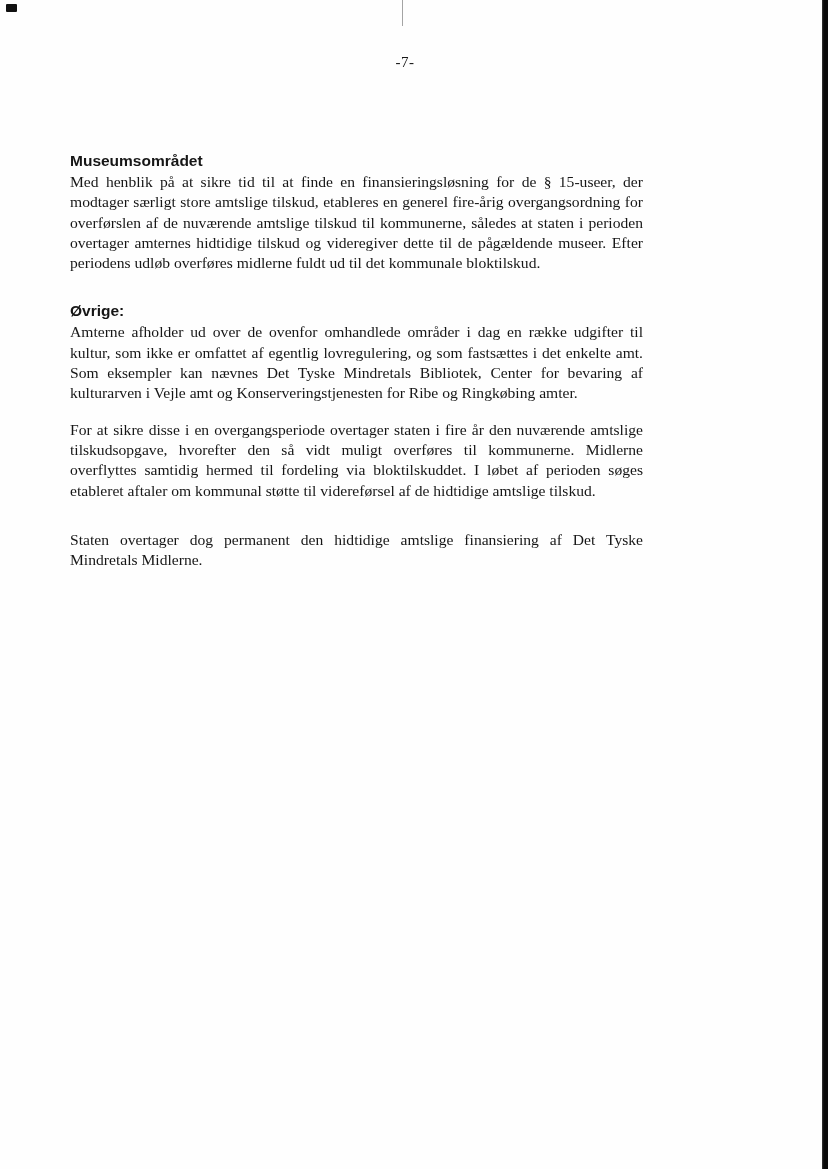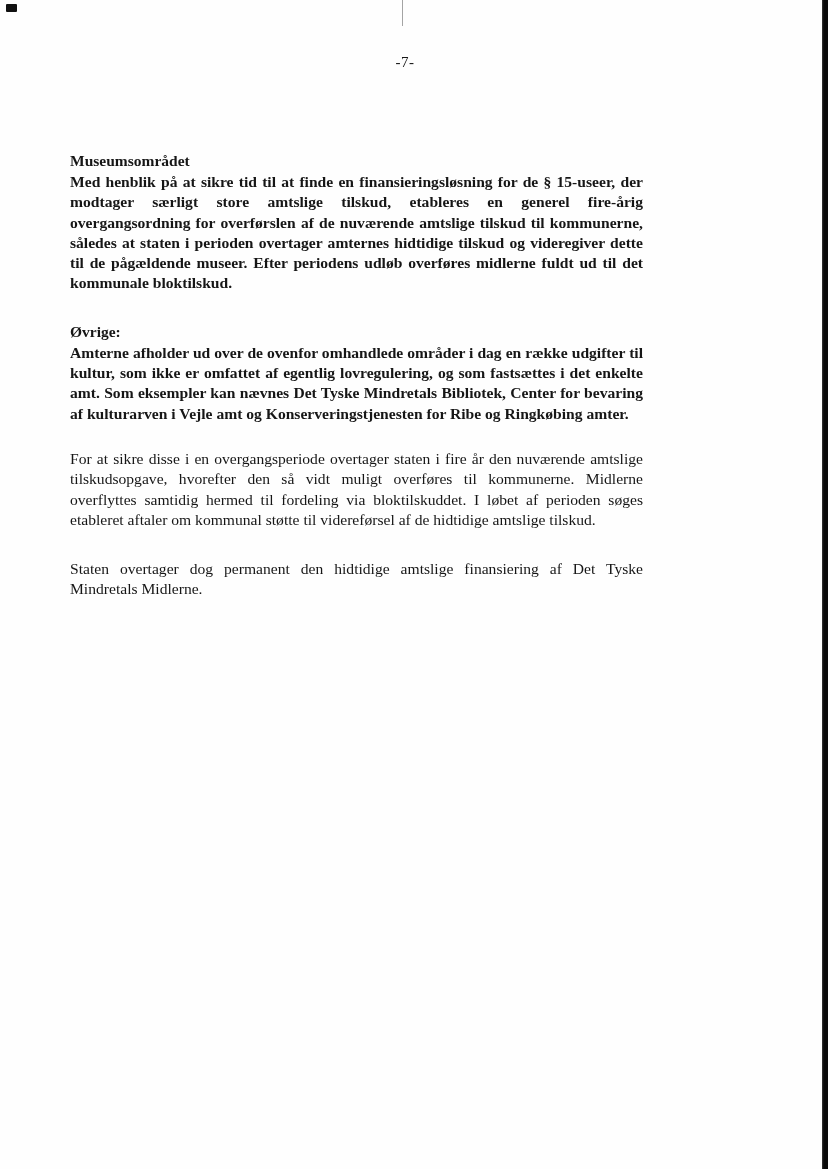--- a/index.html
+++ b/index.html
@@ -57,29 +57,29 @@
     left: 70px;
     top: 131px;
     width: 573px;
     font-size: 15.6px;
     line-height: 20.3px;
     text-align: justify;
   }
   .content p { text-align: justify; }
   .intro { margin-bottom: 18px; }
   .section-heading {
-    font-family: Liberation Serif, serif;
+    font-family: Liberation Sans, sans-serif;
     font-weight: bold;
     font-size: 15.5px;
     line-height: 20px;
     margin-top: 20px;
     text-align: left;
   }
-  .section-body { margin-top: 1px; font-weight: bold; }
-  .para-gap { margin-top: 25px; }
+  .section-body { margin-top: 1px; }
+  .para-gap { margin-top: 16px; }
   .para-final { margin-top: 29px; }
 </style>
 </head>
 <body>
 
 <div class="page">
 
   <div class="scan-edge-right"></div>
   <div class="scan-speck-topleft"></div>
   <div class="scan-line-topcenter"></div>

